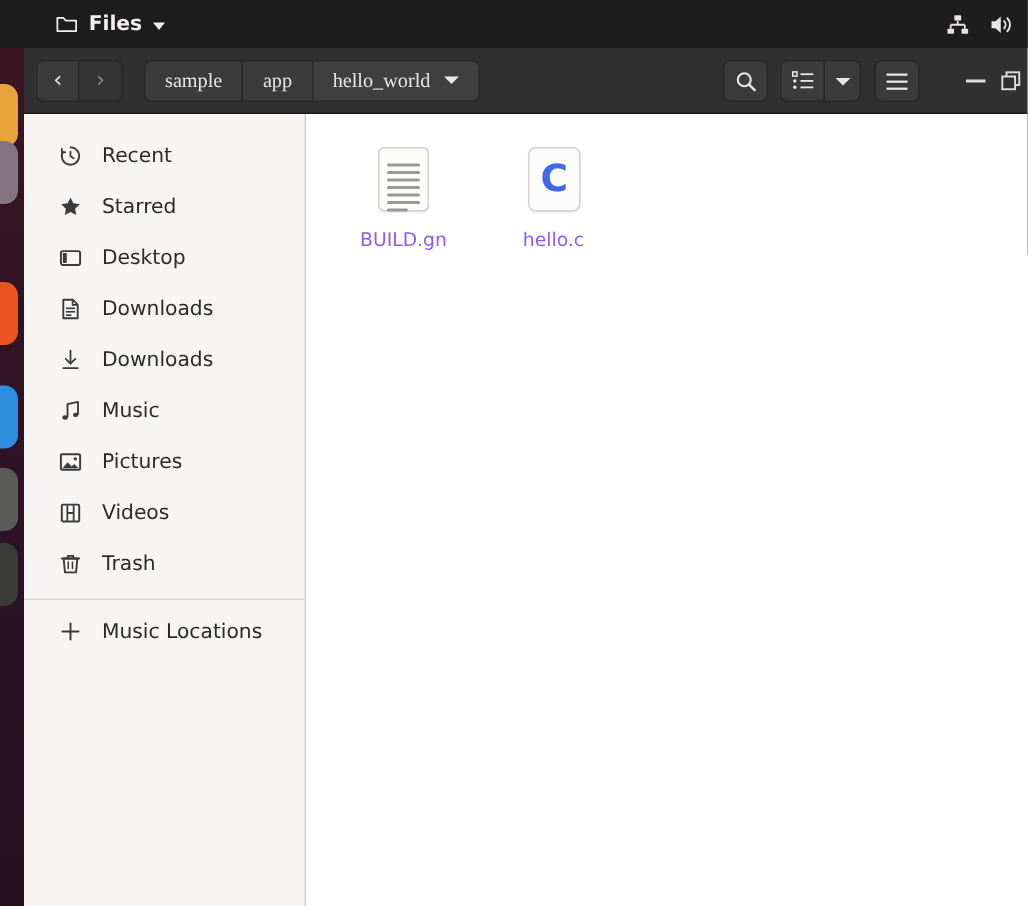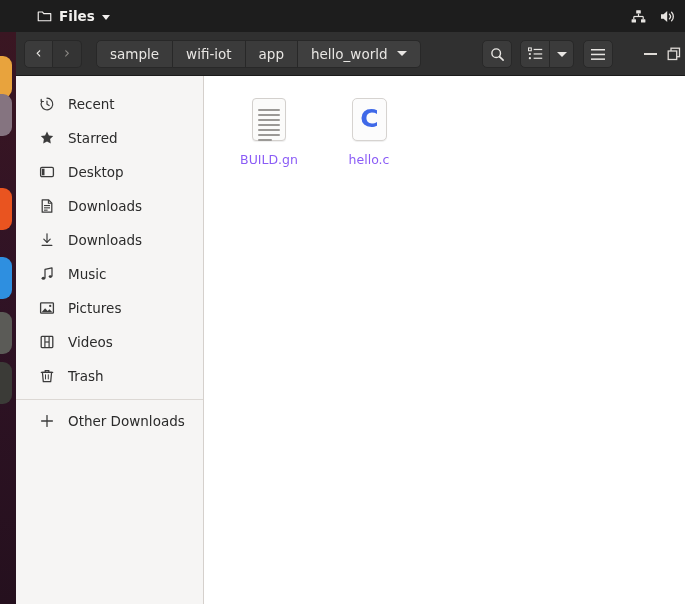--- a/index.html
+++ b/index.html
@@ -97,21 +97,21 @@
     display: flex; align-items: center; justify-content: center;
     font-size: 13.5px;
   }
   #navgroup { display: flex; margin-left: 8px; }
   #navgroup .hbtn { width: 29px; border-radius: 0; }
   #navgroup .hbtn:first-child { border-radius: 5px 0 0 5px; }
   #navgroup .hbtn:last-child { border-radius: 0 5px 5px 0; border-left: none; background: #343434; }
   .arrow { font-size: 15px; line-height: 1; }
   .dim { color: #8d8a86; }
 
-  #crumbs { display: flex; margin-left: 14px; }
+  #crumbs { display: flex; margin-left: 14px; font-family: Liberation Serif, serif; }
   .crumb {
     background: #3b3b3b;
     border: 1px solid #282828;
     border-left: none;
     color: #e8e6e3;
     height: 28px;
     padding: 0 13px;
     display: flex; align-items: center; gap: 9px;
     font-size: 13.5px;
     white-space: nowrap;
@@ -263,23 +263,20 @@
         <span class="arrow">‹</span>
       </div>
       <div class="hbtn">
         <span class="arrow dim">›</span>
       </div>
     </div>
 
     <div id="crumbs">
       <div class="crumb">
         <span>sample</span>
-      </div>
-      <div class="crumb">
-        <span>wifi-iot</span>
       </div>
       <div class="crumb">
         <span>app</span>
       </div>
       <div class="crumb current">
         <span>hello_world</span>
         <span class="caret"></span>
       </div>
     </div>
 
@@ -435,21 +432,21 @@
 
     <div class="sbsep"></div>
 
     <div class="sbitem">
       <span class="sbicon">
         <svg width="16" height="16" viewBox="0 0 16 16">
           <line x1="8" y1="2.6" x2="8" y2="13.4" stroke="#3b3b3b" stroke-width="1.3" stroke-linecap="round"></line>
           <line x1="2.6" y1="8" x2="13.4" y2="8" stroke="#3b3b3b" stroke-width="1.3" stroke-linecap="round"></line>
         </svg>
       </span>
-      <span>Other Downloads</span>
+      <span>Music Locations</span>
     </div>
   </div>
 
   <div id="content">
 
     <div class="fileitem">
       <div class="fileicon">
         <div class="doc-page"></div>
         <div class="doc-lines">
             <i></i>

